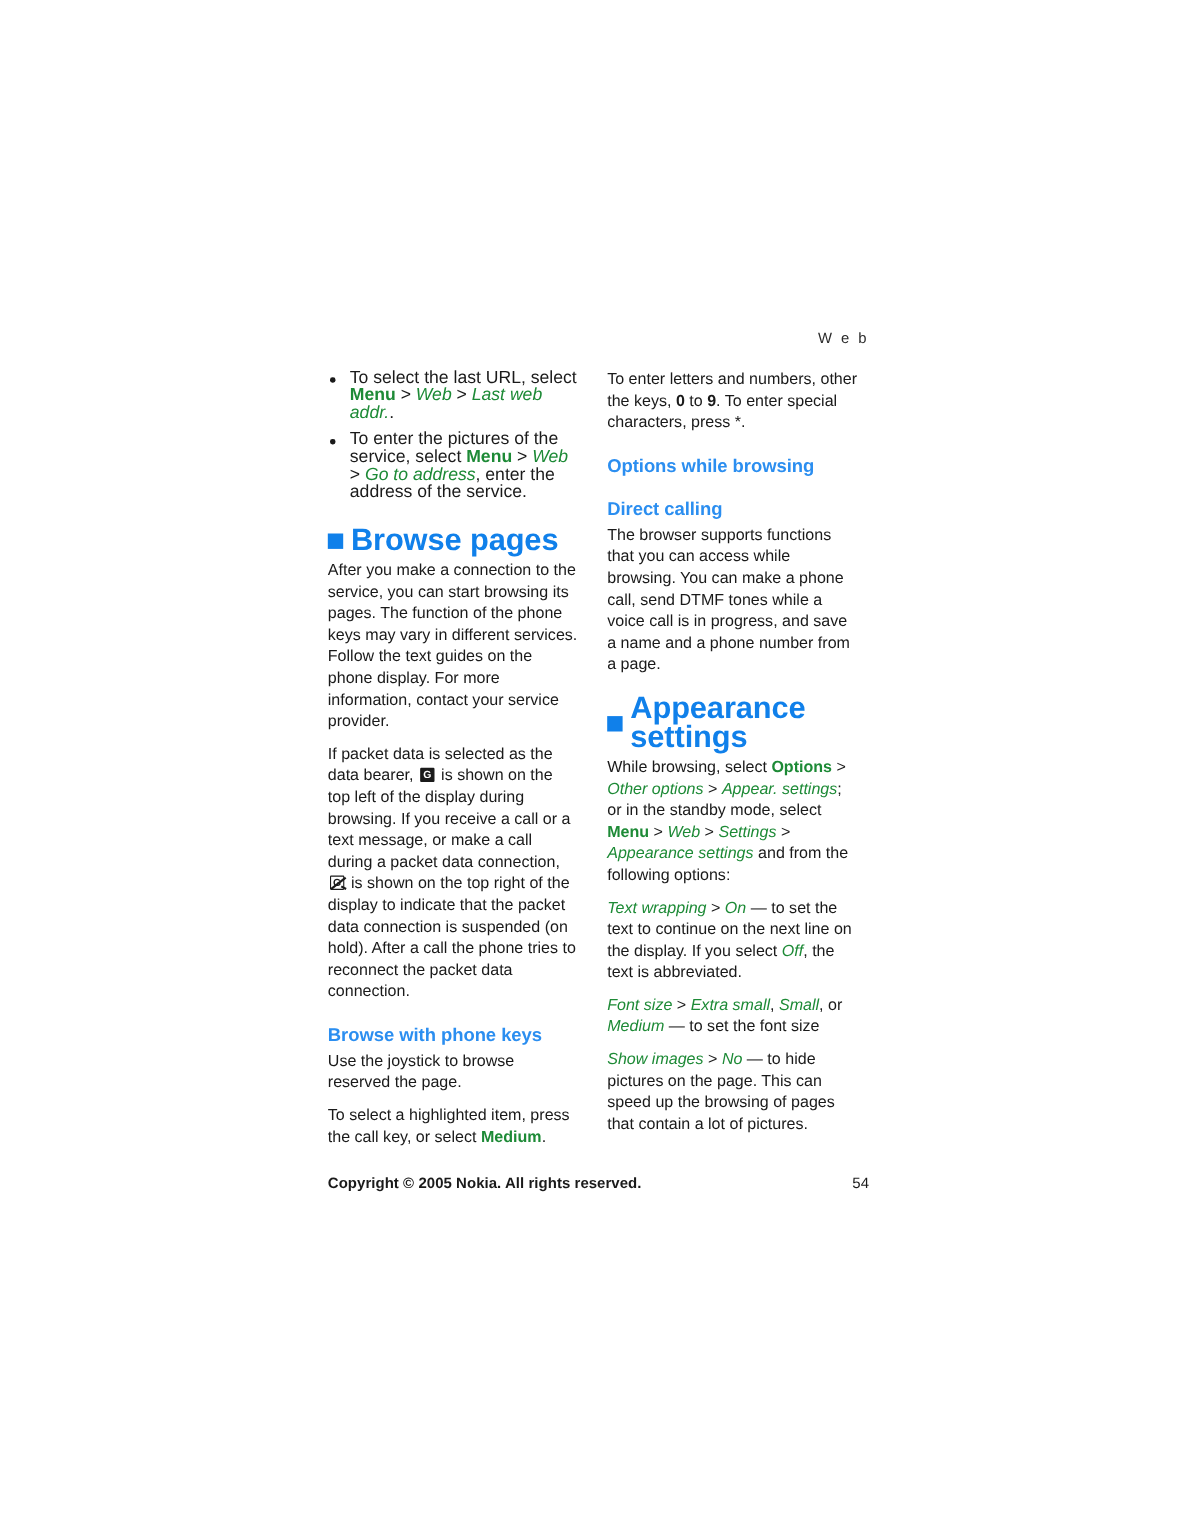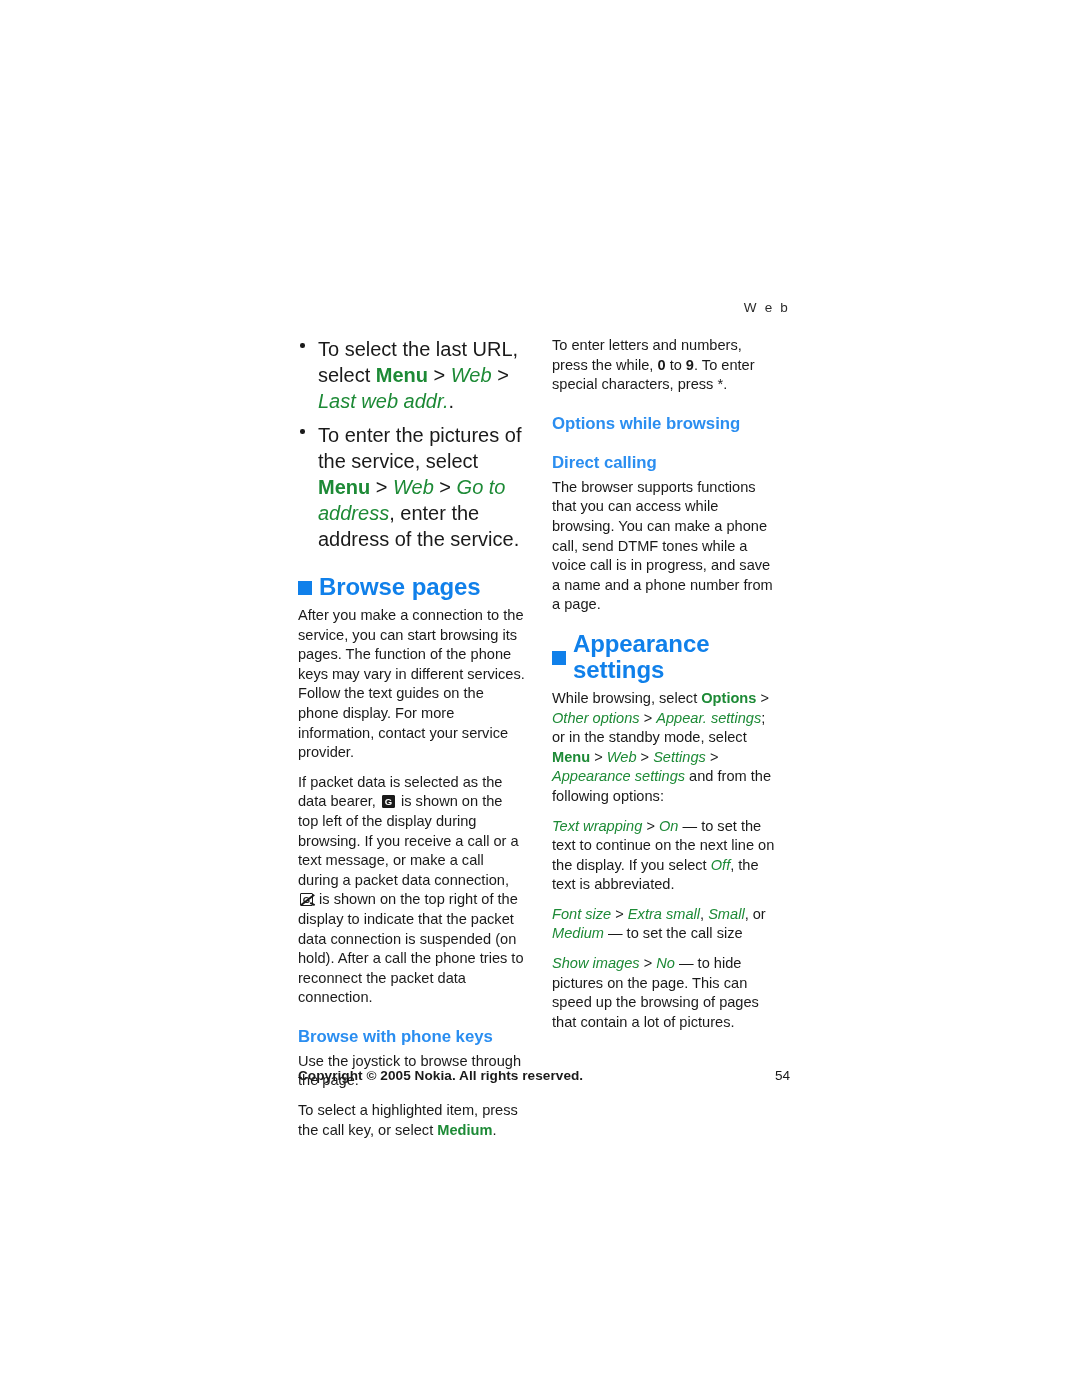--- a/index.html
+++ b/index.html
@@ -67,38 +67,38 @@
 
   
   ul.bullets {
     list-style: none;
     margin: 0 0 10px 0;
     padding: 0;
   }
   ul.bullets li {
     position: relative;
     padding-left: 20px;
-    font-size: 20px;
-    line-height: 26px;
+    font-size: 16px;
+    line-height: 16px;
     margin-bottom: 8px;
   }
   ul.bullets li:last-child { margin-bottom: 0; }
   ul.bullets li .dot {
     position: absolute;
     left: 2px;
     top: 7px;
     width: 4.5px;
     height: 4.5px;
     border-radius: 50%;
     background: #1a1a1a;
   }
 
   
   h1.chapter-head {
-    font-size: 24px;
+    font-size: 28px;
     line-height: 26px;
     font-weight: bold;
     color: #1080ea;
     margin: 16px 0 6px 0;
     display: flex;
     align-items: center;
     letter-spacing: -0.1px;
   }
   h1.chapter-head .sq {
     display: inline-block;
@@ -217,45 +217,45 @@
         <span class="sq"></span>
           <span>Browse pages</span>
       </h1>
 
       <p class="body-text">After you make a connection to the service, you can start browsing its pages. The function of the phone keys may vary in different services. Follow the text guides on the phone display. For more information, contact your service provider.</p>
 
       <p class="body-text"><span>If packet data is selected as the data bearer, </span><span class="ico filled"><span class="frame"></span><span class="glyph">G</span></span><span> is shown on the top left of the display during browsing. If you receive a call or a text message, or make a call during a packet data connection, </span><span class="ico"><span class="frame"></span><span class="glyph">G</span><span class="slash"></span><span class="tail"></span></span><span> is shown on the top right of the display to indicate that the packet data connection is suspended (on hold). After a call the phone tries to reconnect the packet data connection.</span></p>
 
       <h2 class="sub-head">Browse with phone keys</h2>
 
-      <p class="body-text">Use the joystick to browse through the page.</p>
+      <p class="body-text">Use the joystick to browse reserved the page.</p>
 
       <p class="body-text"><span>To select a highlighted item, press the call key, or select </span><span class="gb">Medium</span><span>.</span></p>
 
     </div>
 
     <div class="col col-right">
 
-      <p class="body-text"><span>To enter letters and numbers, press the while, </span><span class="bb">0</span><span> to </span><span class="bb">9</span><span>. To enter special characters, press *.</span></p>
+      <p class="body-text"><span>To enter letters and numbers, other the keys, </span><span class="bb">0</span><span> to </span><span class="bb">9</span><span>. To enter special characters, press *.</span></p>
 
       <h2 class="sub-head">Options while browsing</h2>
 
       <h2 class="sub-head">Direct calling</h2>
       <p class="body-text">The browser supports functions that you can access while browsing. You can make a phone call, send DTMF tones while a voice call is in progress, and save a name and a phone number from a page.</p>
 
       <h1 class="chapter-head">
         <span class="sq"></span>
           <span>Appearance settings</span>
       </h1>
 
       <p class="body-text"><span>While browsing, select </span><span class="gb">Options</span><span class="bk"> &gt; </span><span class="gi">Other options</span><span class="bk"> &gt; </span><span class="gi">Appear. settings</span><span>; or in the standby mode, select </span><span class="gb">Menu</span><span class="bk"> &gt; </span><span class="gi">Web</span><span class="bk"> &gt; </span><span class="gi">Settings</span><span class="bk"> &gt; </span><span class="gi">Appearance settings</span><span> and from the following options:</span></p>
 
       <p class="body-text"><span class="gi">Text wrapping</span><span class="bk"> &gt; </span><span class="gi">On</span><span> — to set the text to continue on the next line on the display. If you select </span><span class="gi">Off</span><span>, the text is abbreviated.</span></p>
 
-      <p class="body-text"><span class="gi">Font size</span><span class="bk"> &gt; </span><span class="gi">Extra small</span><span>, </span><span class="gi">Small</span><span>, or </span><span class="gi">Medium</span><span> — to set the call size</span></p>
+      <p class="body-text"><span class="gi">Font size</span><span class="bk"> &gt; </span><span class="gi">Extra small</span><span>, </span><span class="gi">Small</span><span>, or </span><span class="gi">Medium</span><span> — to set the font size</span></p>
 
       <p class="body-text"><span class="gi">Show images</span><span class="bk"> &gt; </span><span class="gi">No</span><span> — to hide pictures on the page. This can speed up the browsing of pages that contain a lot of pictures.</span></p>
 
     </div>
   </div>
 
   <div class="footer">
     <span class="copy">Copyright © 2005 Nokia. All rights reserved.</span>
     <span class="pageno">54</span>
   </div>

